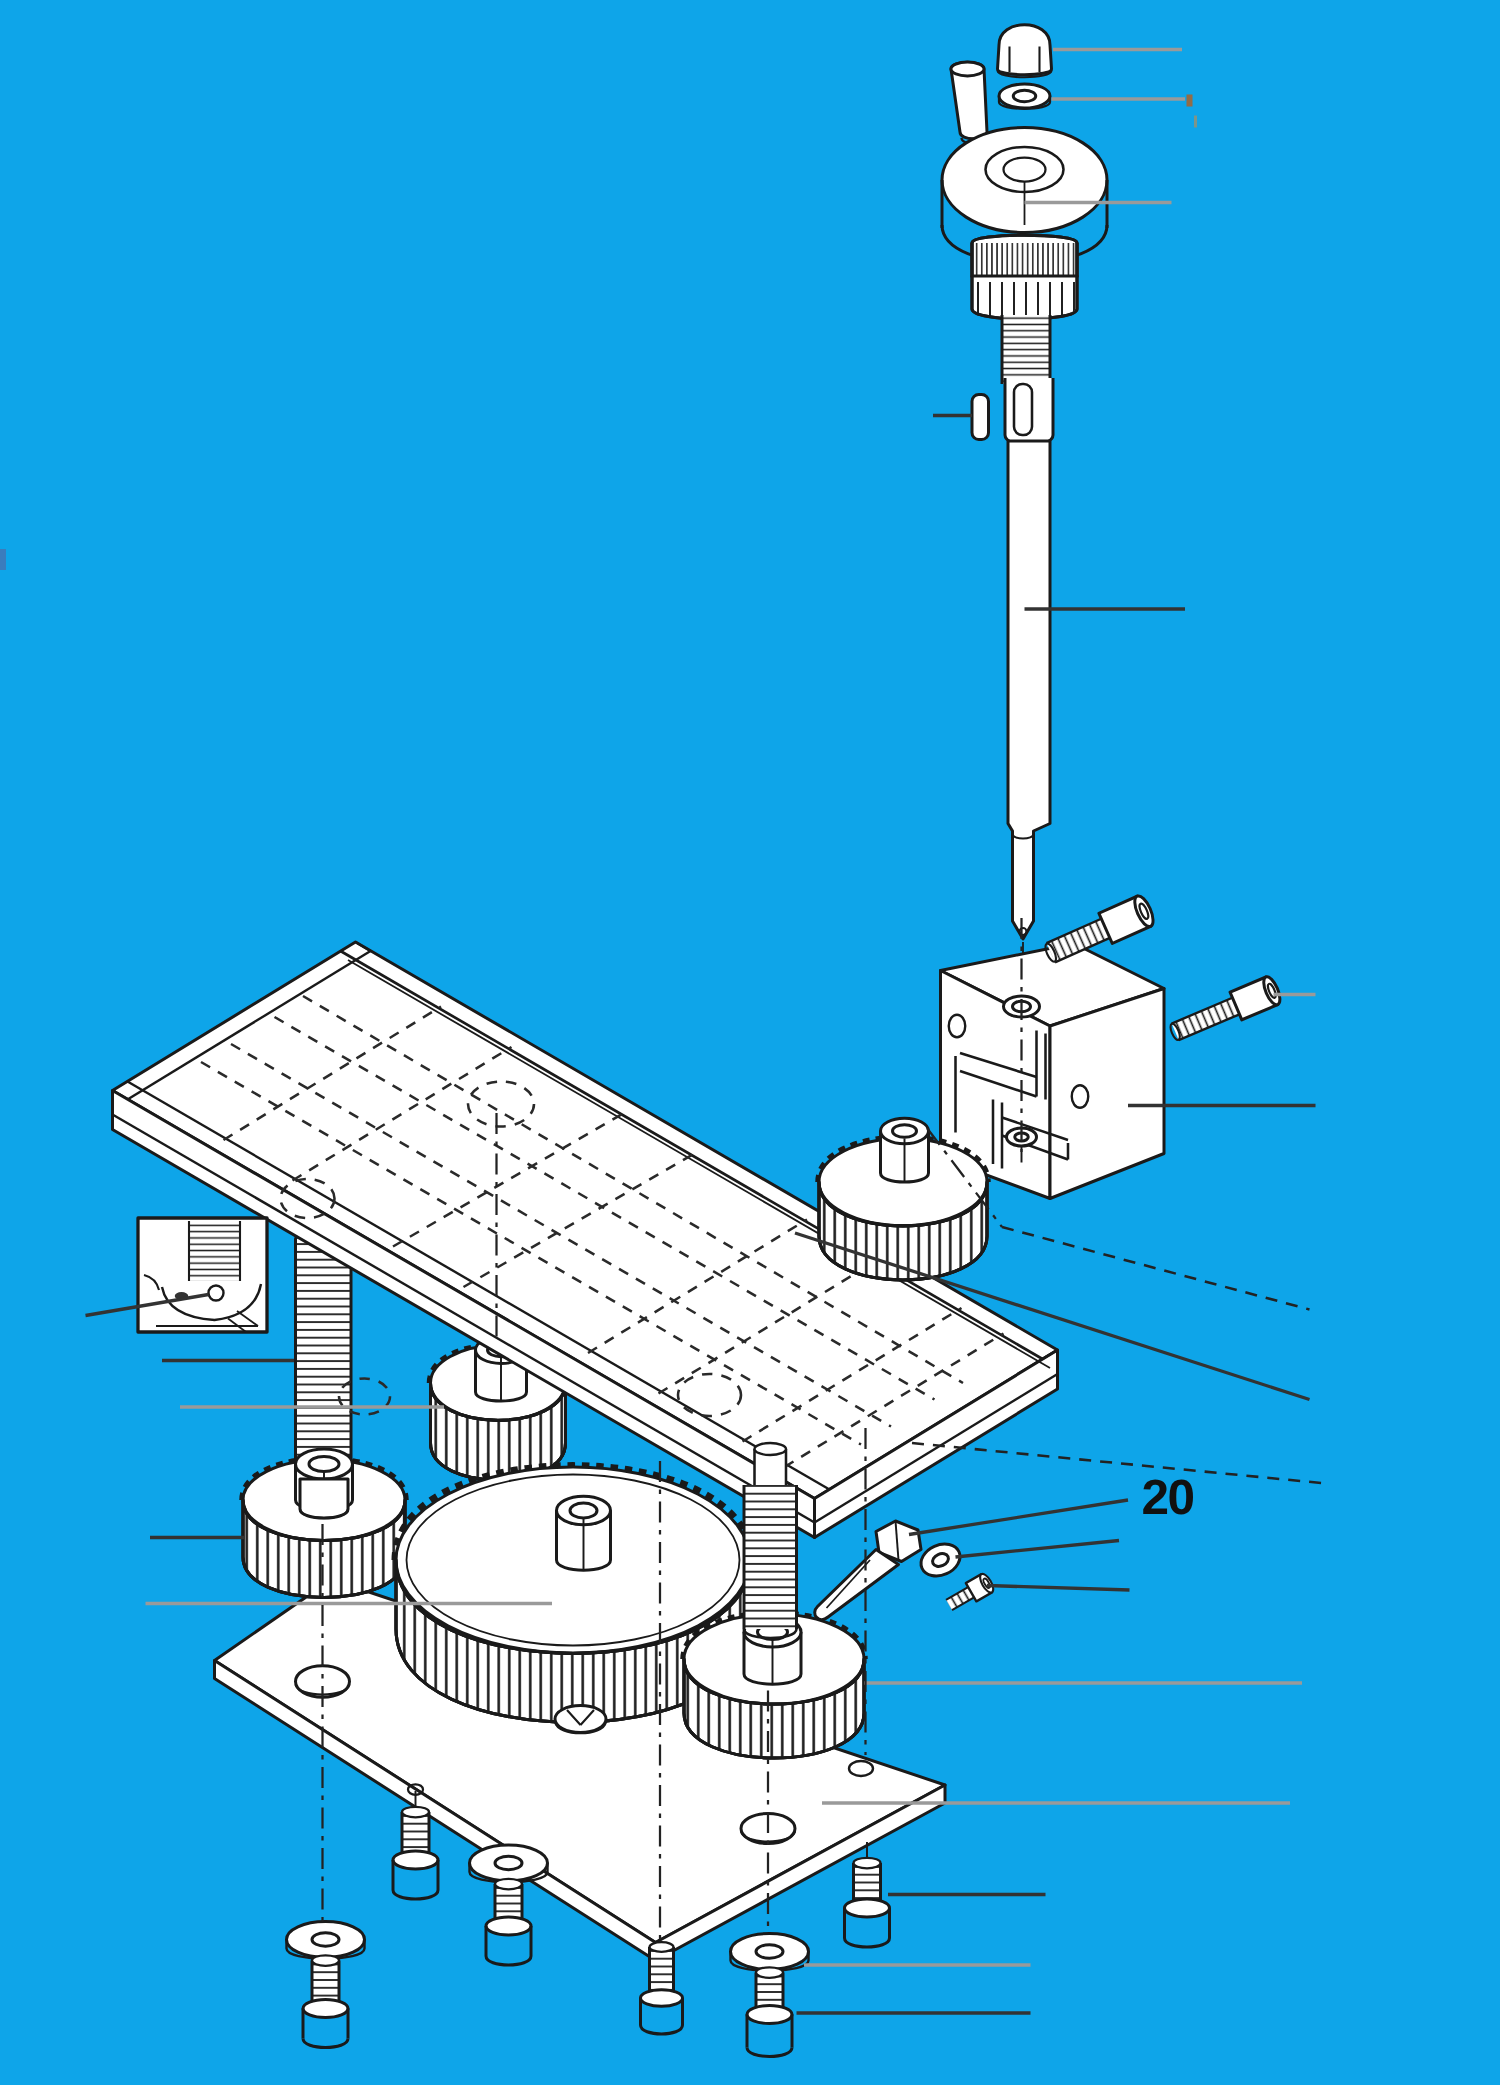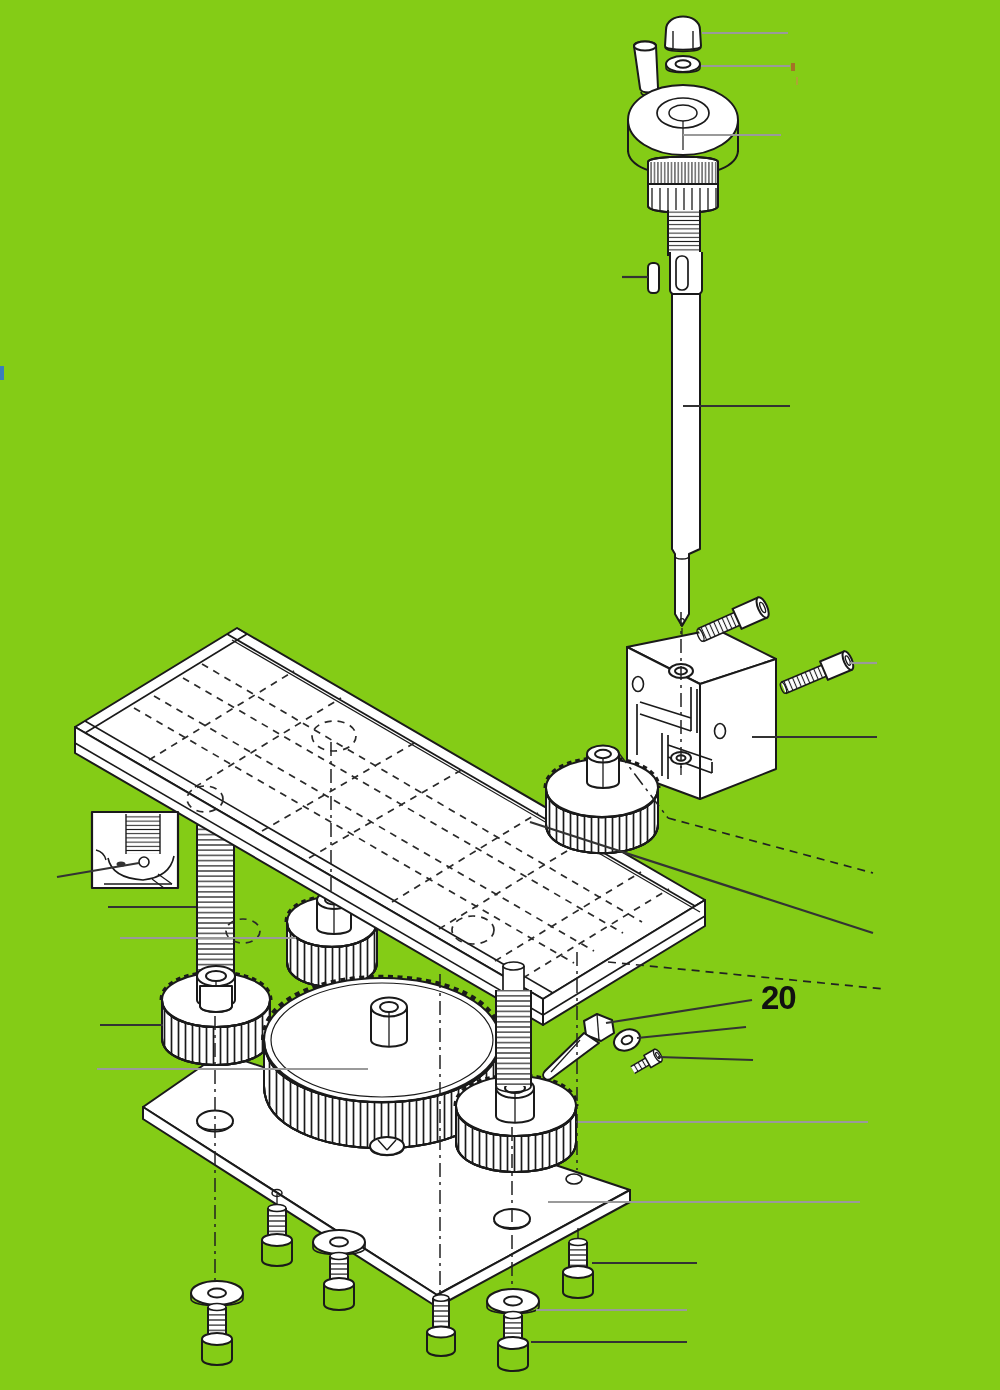--- a/index.html
+++ b/index.html
@@ -1,16 +1,16 @@
 <!DOCTYPE html>
 <html><head>
 <meta charset="utf-8">
 <style>
   html,body{margin:0;padding:0;background:#ffffff;}
-  .stage{position:relative;width:1000px;height:1390px;background:#84cc16;overflow:hidden;
+  .stage{position:relative;width:1000px;height:1390px;background:#0ea5e9;overflow:hidden;
          font-family:"Liberation Sans", sans-serif;}
   svg{position:absolute;left:0;top:0;}
   .callout{font-family:"Liberation Sans", sans-serif;font-weight:bold;font-size:33px;
            letter-spacing:-1px;fill:#111;}
 </style>
 </head>
 <body>
 
 <div class="stage">
 <svg width="1000" height="1390" viewBox="0 0 1000 1390">

